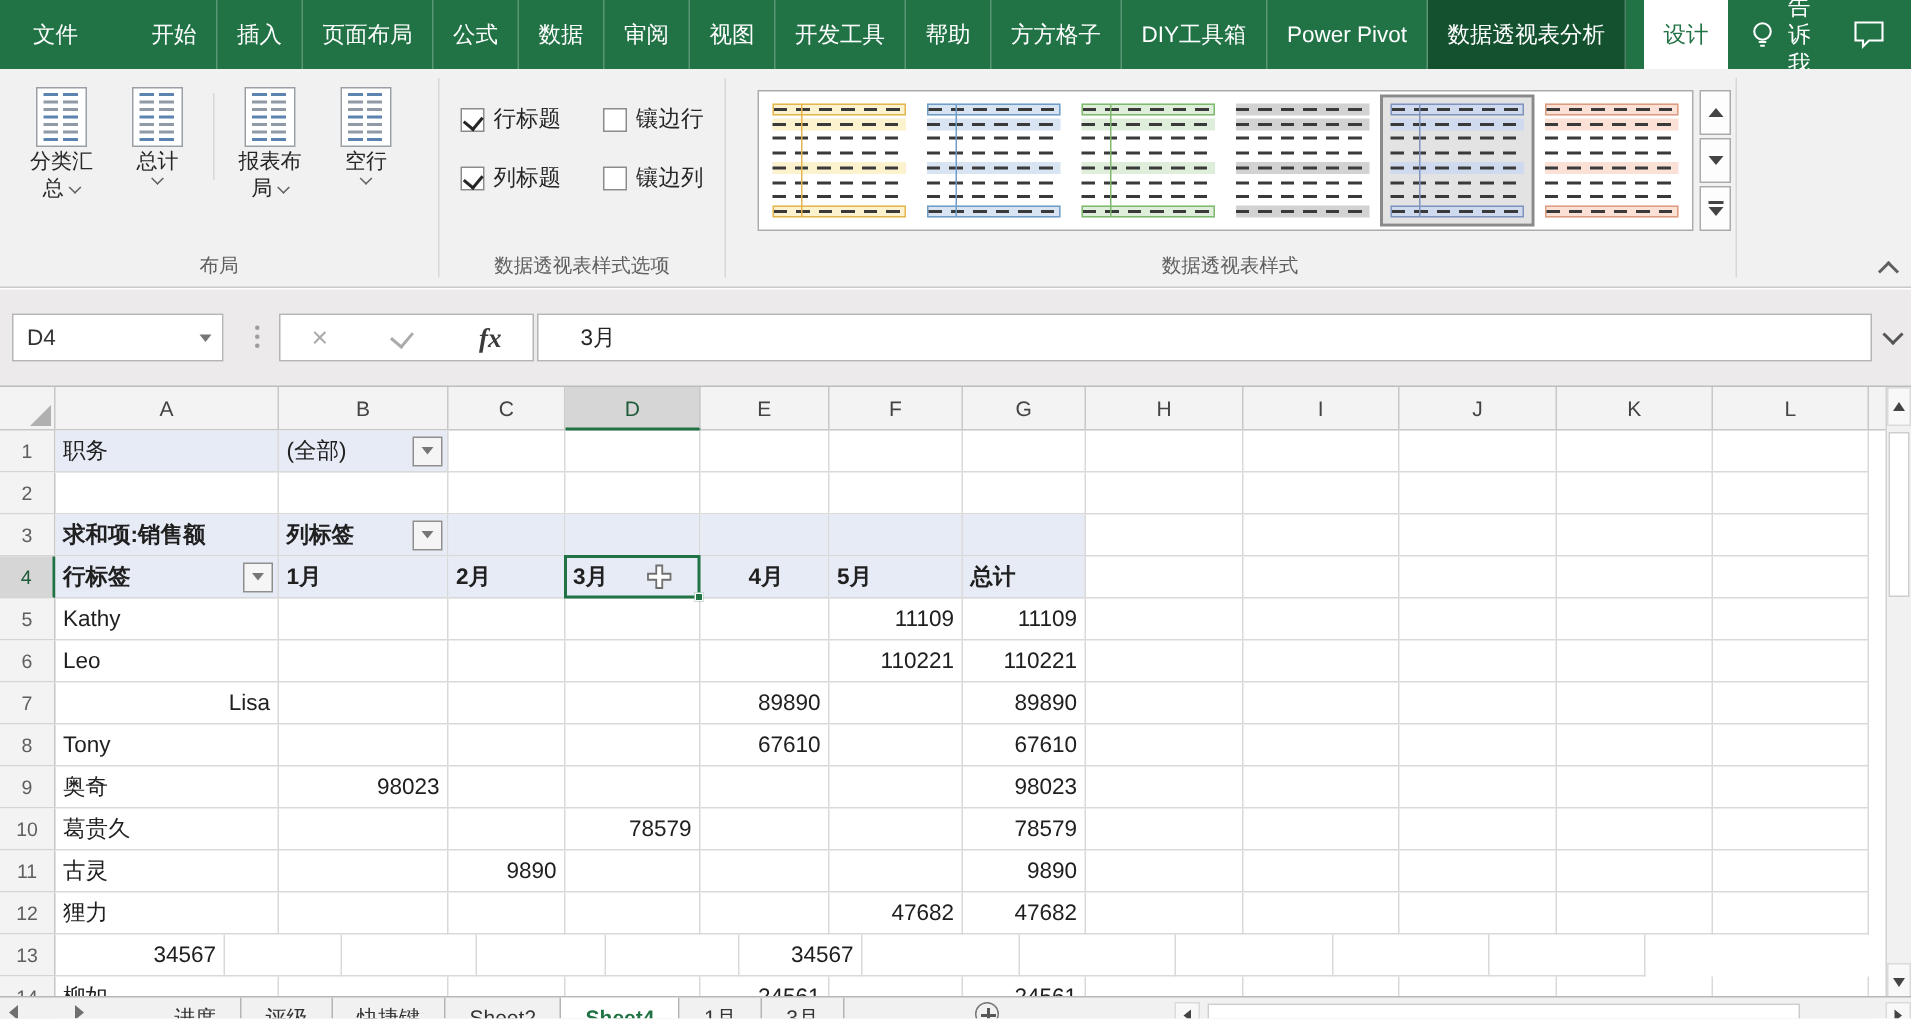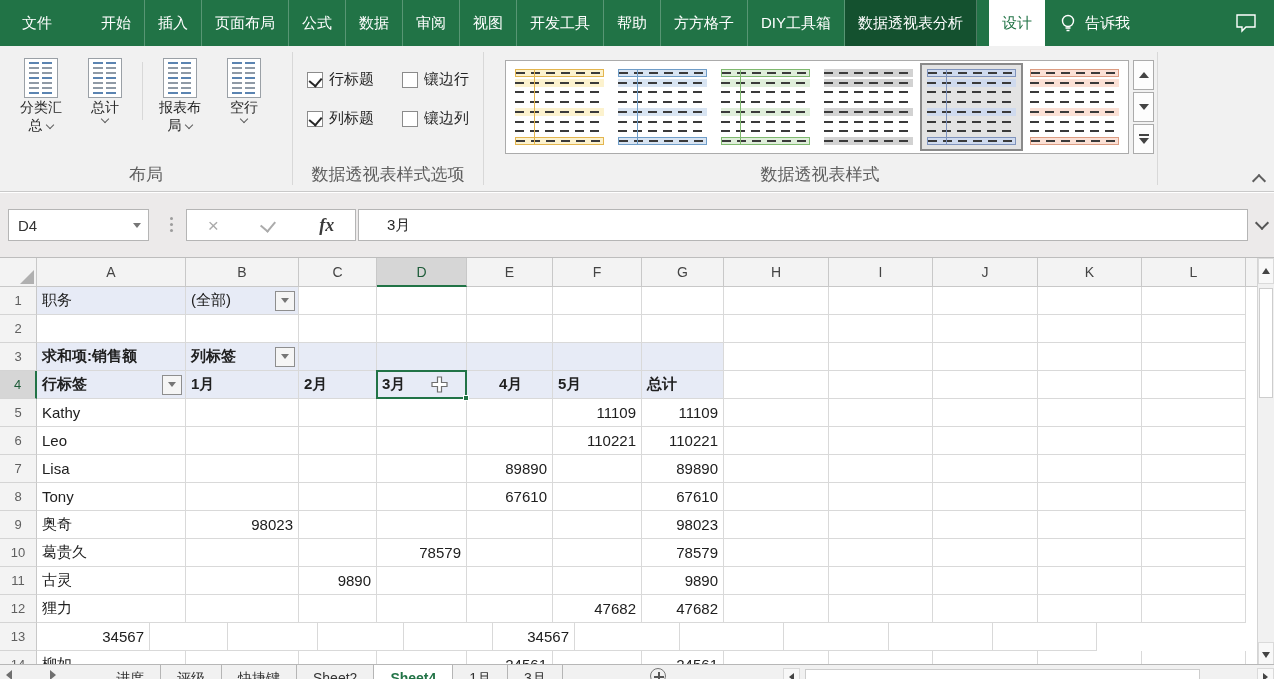--- a/index.html
+++ b/index.html
@@ -13,21 +13,21 @@
   .tabbar .tab.contextual { background:#14512f; }
   .tabbar .tab.active { background:#fff; color:#217346; border-right:none;margin-left:12px; }
   .tabbar .tellme { display:flex; align-items:center; gap:8px; padding:0 14px; font-size:15px; }
   .tabbar .spacer { flex:1; }
   .bulb-icon svg, .comment-icon svg { display:block; }
   .comment-icon { display:flex; align-items:center; padding-right:16px; }
 
   
   .ribbon { position:absolute; left:0; top:46px; width:1274px; height:146px; background:#f1f1f1; border-bottom:1px solid #c9c9c9; }
   .rgroup { position:absolute; top:0; height:145px; }
-  .rgroup .glabel { position:absolute; bottom:5px; left:0; right:0; text-align:center; font-size:17px; color:#5f5f5f; }
+  .rgroup .glabel { position:absolute; bottom:5px; left:0; right:0; text-align:center; font-size:13px; color:#5f5f5f; }
   .gsep { position:absolute; top:6px; bottom:6px; width:1px; background:#d8d8d8; }
 
   
   .g-layout { left:0; width:292px; }
   .bigbtns { display:flex; padding:12px 0 0 12px; gap:6px; }
   .bigbtn { width:58px; display:flex; flex-direction:column; align-items:center; cursor:pointer; border-radius:2px; }
   .mini-sheet { width:34px; height:40px; background:#fff; border:1px solid #9aa0a6; padding:3px 4px; display:flex; flex-direction:column; justify-content:space-between; }
   .mini-sheet i { display:block; height:2px; background:repeating-linear-gradient(90deg,#8f9aa6 0 10px,transparent 10px 13px); }
   .mini-sheet i.b { background:repeating-linear-gradient(90deg,#5b84b1 0 10px,transparent 10px 13px); }
   .bigbtn .l1,.bigbtn .l2 { font-size:14px; color:#262626; line-height:18px; text-align:center; white-space:nowrap; }
@@ -134,20 +134,21 @@
       <div class="tab normal">插入</div>
       <div class="tab normal">页面布局</div>
       <div class="tab normal">公式</div>
       <div class="tab normal">数据</div>
       <div class="tab normal">审阅</div>
       <div class="tab normal">视图</div>
       <div class="tab normal">开发工具</div>
       <div class="tab normal">帮助</div>
       <div class="tab normal">方方格子</div>
       <div class="tab normal">DIY工具箱</div>
+      <div class="tab normal">Power Pivot</div>
       <div class="tab contextual">数据透视表分析</div>
       <div class="tab active">设计</div>
     </div>
   <div class="tellme">
     <span class="bulb-icon">
       <svg width="18" height="20" viewBox="0 0 18 20">
           <circle cx="9" cy="8" r="5.5" fill="none" stroke="#fff" stroke-width="1.4"></circle>
           <path d="M6.5 15h5M7.5 17.5h3" stroke="#fff" stroke-width="1.4" fill="none"></path>
         </svg>
     </span>
@@ -613,21 +614,21 @@
           <span>110221</span>
         </div>
         <div class="cell" style="width: 105px; flex: 0 0 105px;"></div>
         <div class="cell" style="width: 104px; flex: 0 0 104px;"></div>
         <div class="cell" style="width: 105px; flex: 0 0 105px;"></div>
         <div class="cell" style="width: 104px; flex: 0 0 104px;"></div>
         <div class="cell" style="width: 104px; flex: 0 0 104px;"></div>
       </div>
       <div class="grow">
         <div class="rnum" style="width: 37px; flex: 0 0 37px;">7</div>
-        <div class="cell" style="width: 149px; flex: 0 0 149px;">
+        <div class="cell" style="width: 149px; flex: 0 0 149px; justify-content: flex-end;">
           <span>Lisa</span>
         </div>
         <div class="cell" style="width: 113px; flex: 0 0 113px;"></div>
         <div class="cell" style="width: 78px; flex: 0 0 78px;"></div>
         <div class="cell" style="width: 90px; flex: 0 0 90px;"></div>
         <div class="cell num" style="width: 86px; flex: 0 0 86px;">
           <span>89890</span>
         </div>
         <div class="cell" style="width: 89px; flex: 0 0 89px;"></div>
         <div class="cell num" style="width: 82px; flex: 0 0 82px;">

